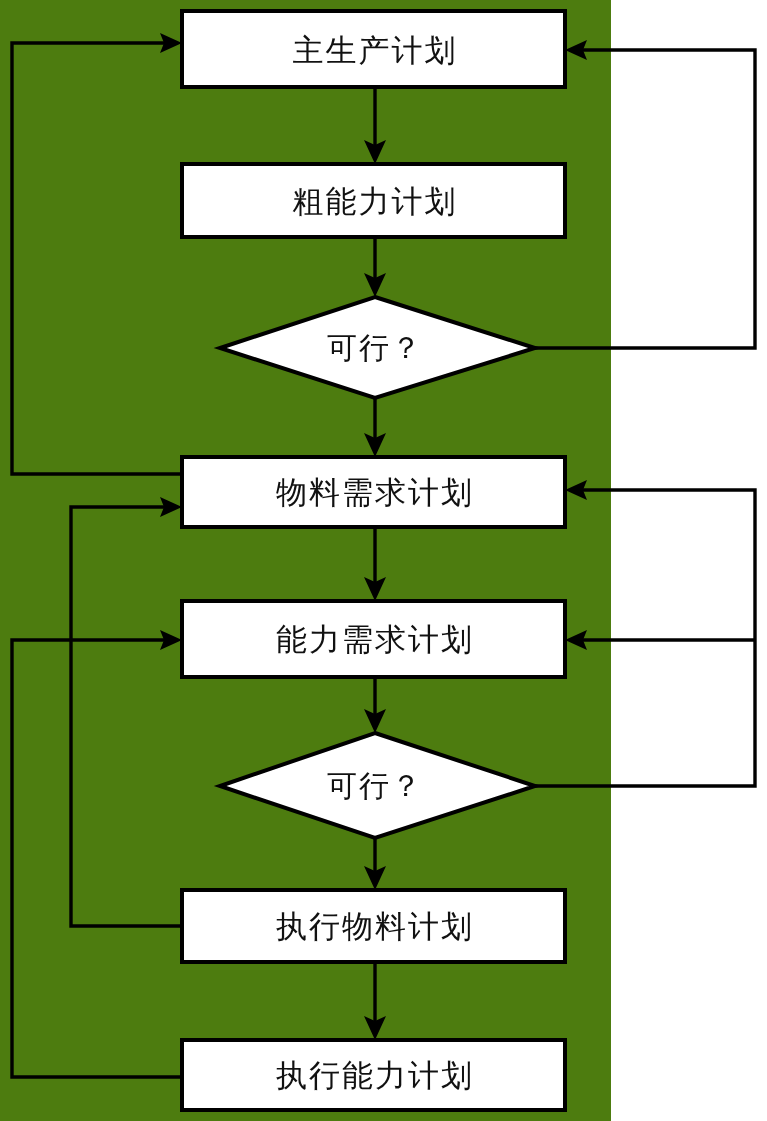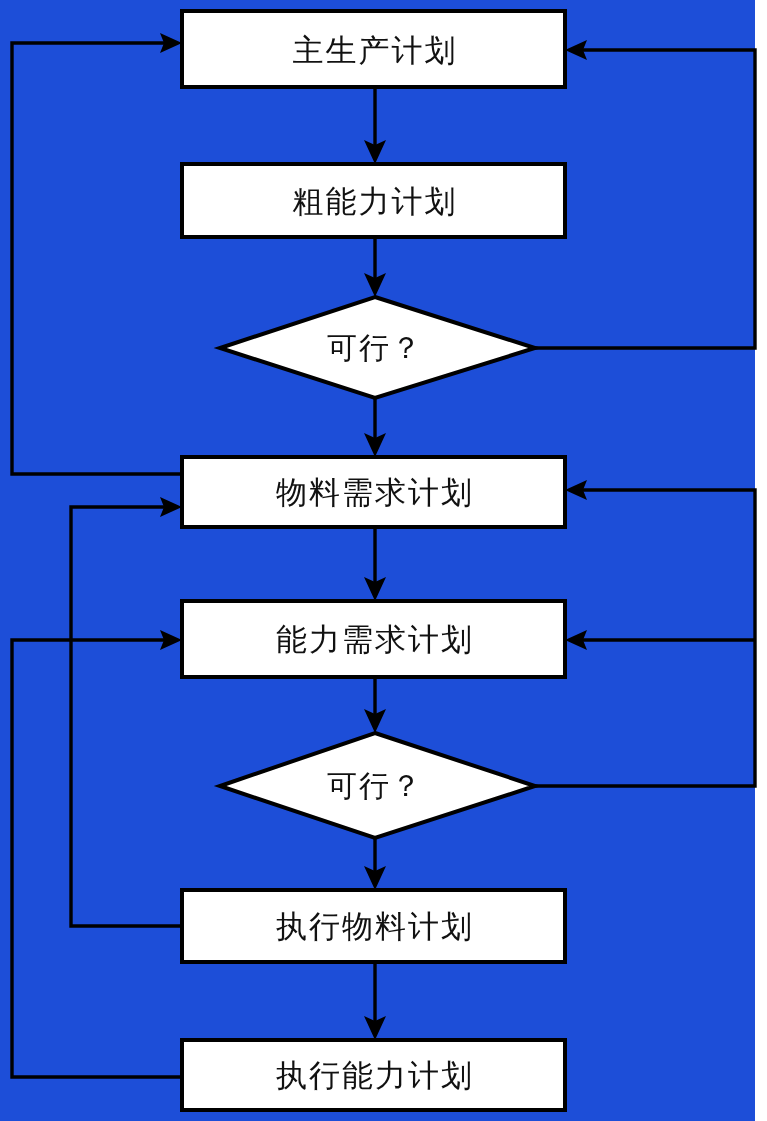--- a/index.html
+++ b/index.html
@@ -8,23 +8,23 @@
     background: #ffffff;
   }
   body {
     width: 767px;
     height: 1121px;
     font-family: "Liberation Sans", "DejaVu Sans", sans-serif;
     overflow: hidden;
   }
   #flowchart-root {
     position: relative;
-    width: 755px;
+    width: 611px;
     height: 1121px;
-    background: #1d4ed8;
+    background: #4d7c0f;
   }
   svg.flow-svg {
     display: block;
     width: 767px;
     height: 1121px;
   }
   .node-shape {
     fill: #ffffff;
     stroke: #000000;
     stroke-width: 4;

